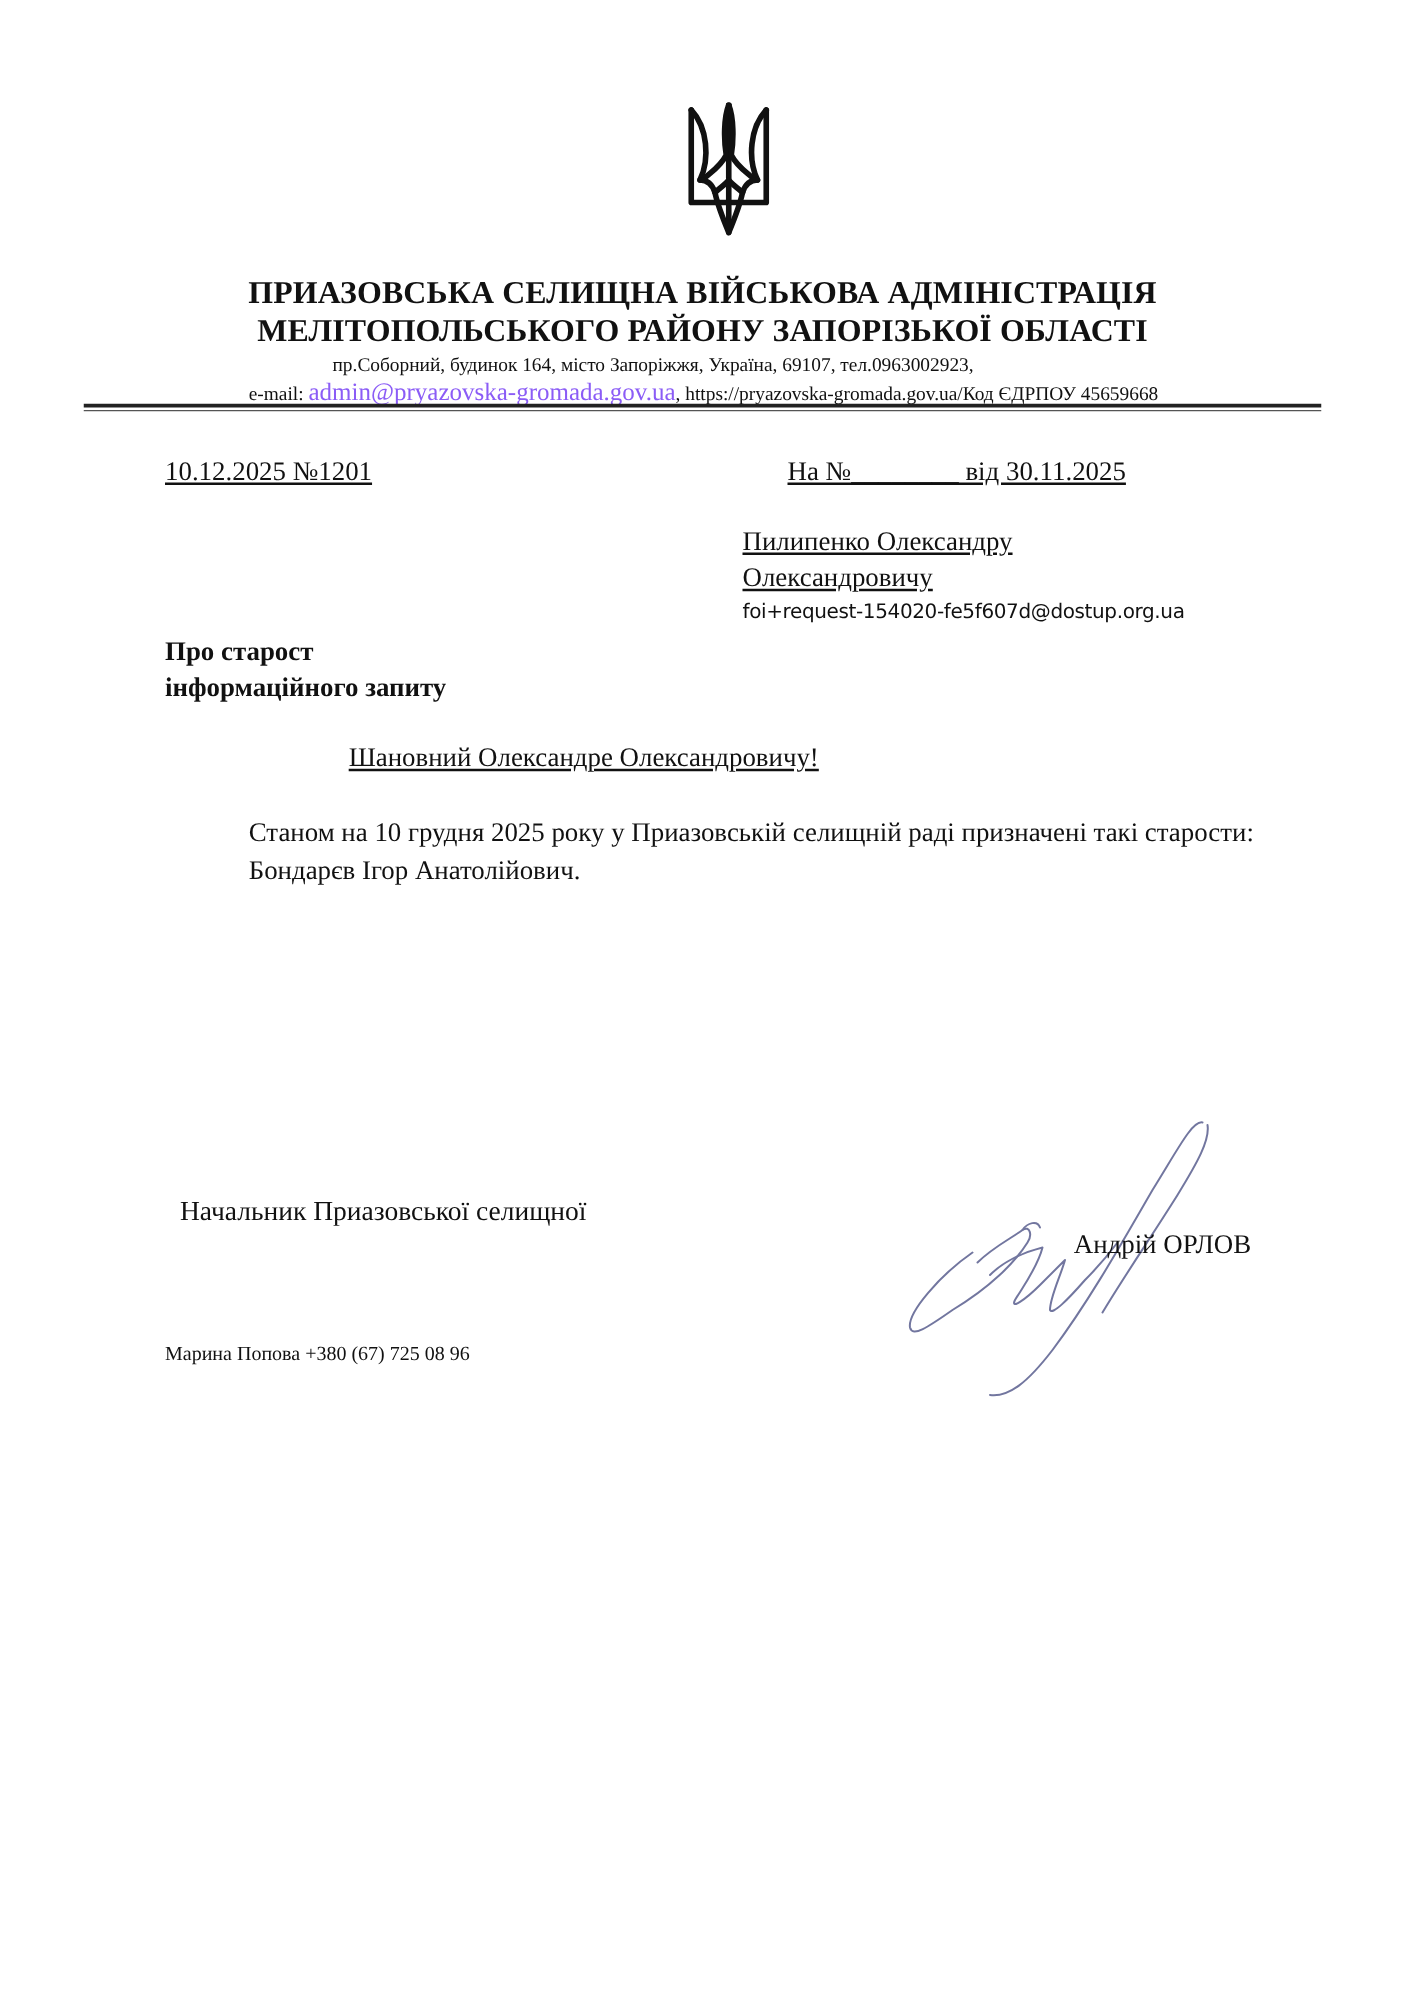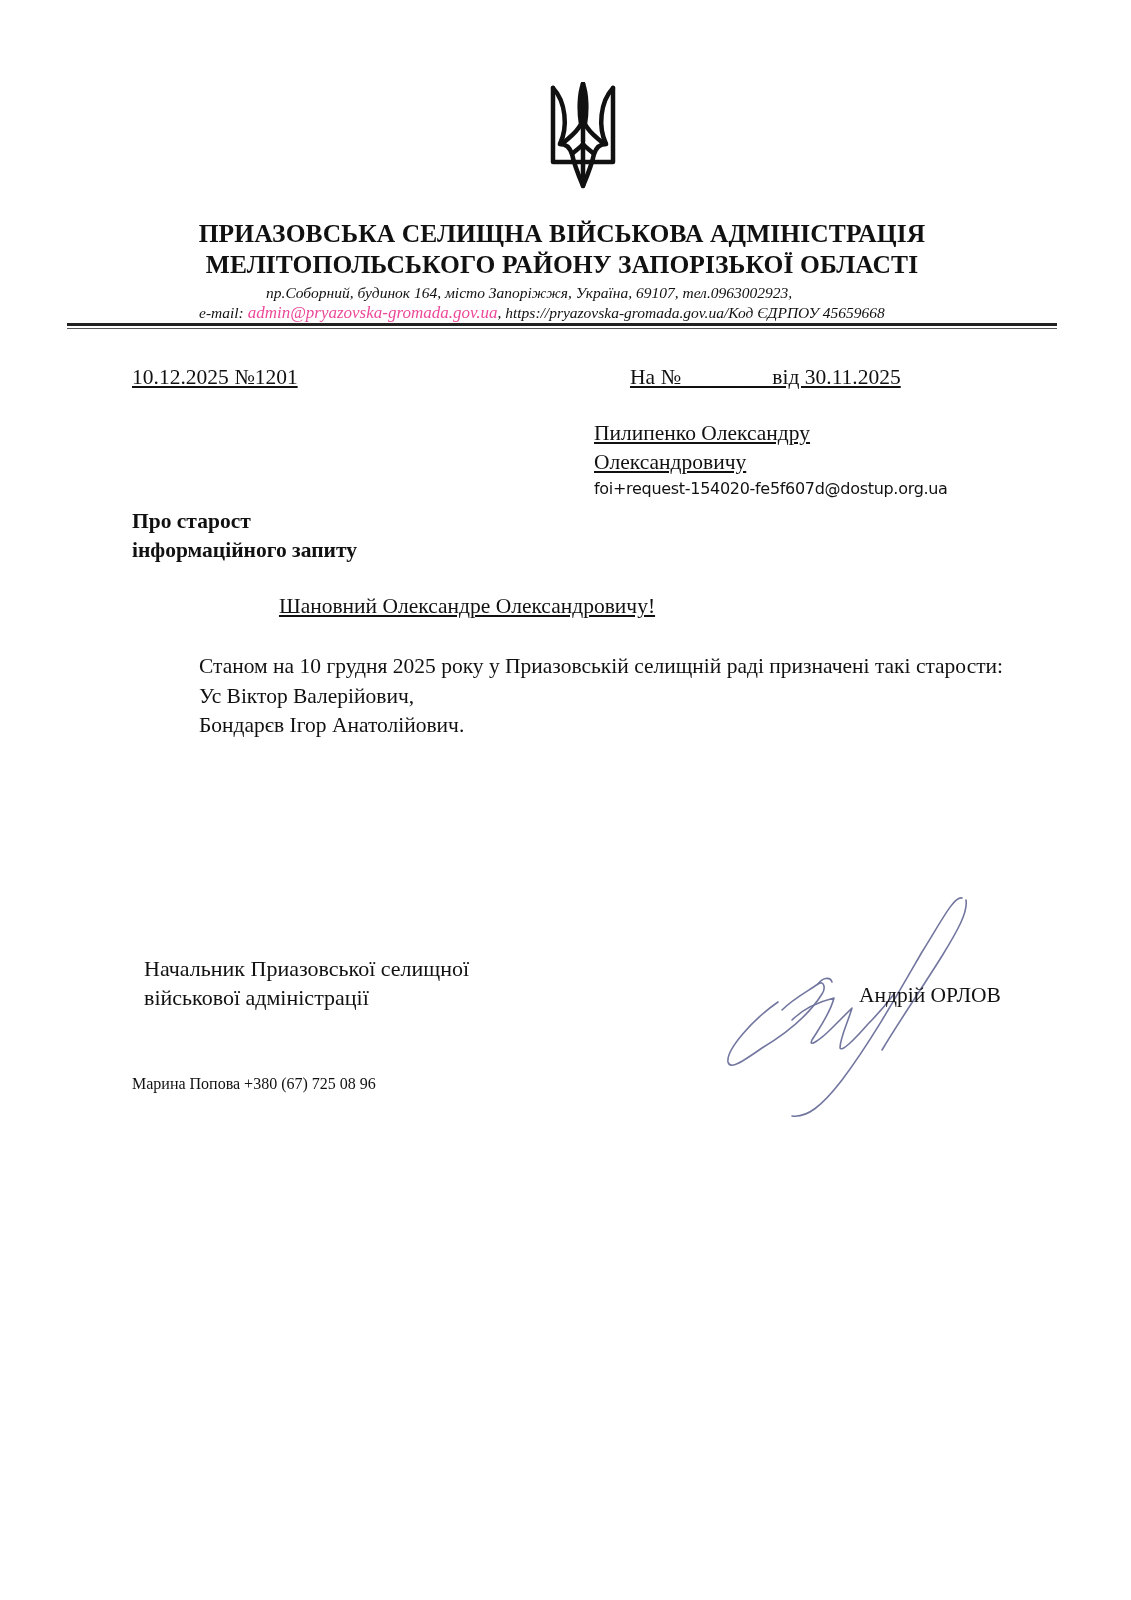--- a/index.html
+++ b/index.html
@@ -2,24 +2,24 @@
 <html><head>
 <meta charset="utf-8">
 <style>
   html, body { margin: 0; padding: 0; background: #ffffff; }
   body { width: 1131px; height: 1600px; position: relative; overflow: hidden; color: #111; font-family: "Liberation Serif", serif; }
   .abs { position: absolute; }
   .emblem { left: 548px; top: 82px; width: 66px; width: 70px; height: 112px; }
   .org { left: 0; width: 1124px; text-align: center; font-weight: bold; font-size: 25.5px; letter-spacing: 0.1px; }
   .org1 { top: 219px; }
   .org2 { top: 250px; }
-  .addr { font-size: 15.5px; white-space: nowrap; font-style: italic; }
+  .addr { font-size: 15.5px; white-space: nowrap; }
   .addr1 { left: 266px; top: 284px; }
   .addr2 { left: 199px; top: 303px; }
-  .addr2 .mail { font-size: 17px; color: #ec4899; }
+  .addr2 .mail { font-size: 20px; color: #8b5cf6; }
   .rule-thick { left: 67px; top: 323px; width: 990px; height: 3px; background: #222; }
   .rule-thin { left: 67px; top: 328px; width: 990px; height: 1px; background: #555; }
   .t20 { font-size: 21.5px; white-space: nowrap; text-decoration: underline; }
   .outdate { left: 132px; top: 365px; }
   .refno { left: 594px; top: 365px; margin-left: 36px; }
   .recipient1 { left: 594px; top: 421px; }
   .recipient2 { left: 594px; top: 450px; }
   .email { left: 594px; top: 479px; font-family: "DejaVu Sans", sans-serif; font-size: 16px; letter-spacing: -0.3px; }
   .subject { left: 132px; top: 507px; font-weight: bold; font-size: 21.5px; line-height: 29px; }
   .salutation { left: 0; width: 934px; text-align: center; top: 594px; }
@@ -69,27 +69,25 @@
 
 <div class="abs subject">
   <div>Про старост</div>
   <div>інформаційного запиту</div>
 </div>
 
 <div class="abs t20 salutation">Шановний Олександре Олександровичу!</div>
 
 <div class="abs body">
   <p>Станом на 10 грудня 2025 року у Приазовській селищній раді призначені такі старости:</p>
-  <p class="item">Ус Віктор Валерійович,</p>
   <p class="item">Бондарєв Ігор Анатолійович.</p>
 </div>
 
 <div class="abs signer-title">
   <div>Начальник Приазовської селищної</div>
-  <div>військової адміністрації</div>
 </div>
 
 <svg class="abs signature" viewBox="0 0 260 230">
   <g fill="none" stroke="#5a5f8f" stroke-width="1.6" stroke-linecap="round" stroke-linejoin="round" opacity="0.85">
     <path d="M240 8 C232 6 220 30 200 62 C178 100 150 150 120 190 C100 216 85 228 70 226"></path>
     <path d="M244 10 C246 22 236 40 220 66 C200 98 178 130 160 160"></path>
     <path d="M60 120 C72 108 88 100 96 94 C102 90 104 98 100 104 C90 120 70 140 40 158 C20 172 8 180 6 172 C4 160 30 130 56 112"></path>
     <path d="M70 130 C80 120 96 112 112 108 C108 124 96 140 90 150 C86 158 98 150 110 138 C118 130 124 124 130 118 C126 132 118 148 118 158 C120 162 132 150 146 134 C156 124 166 112 172 104"></path>
     <path d="M96 94 C100 88 108 86 110 92"></path>
   </g>

